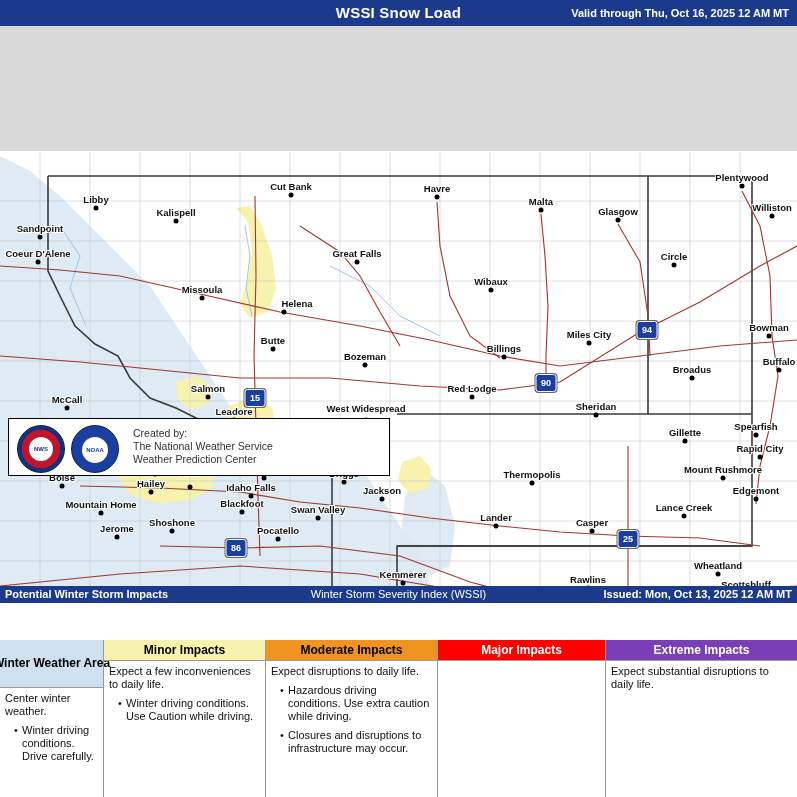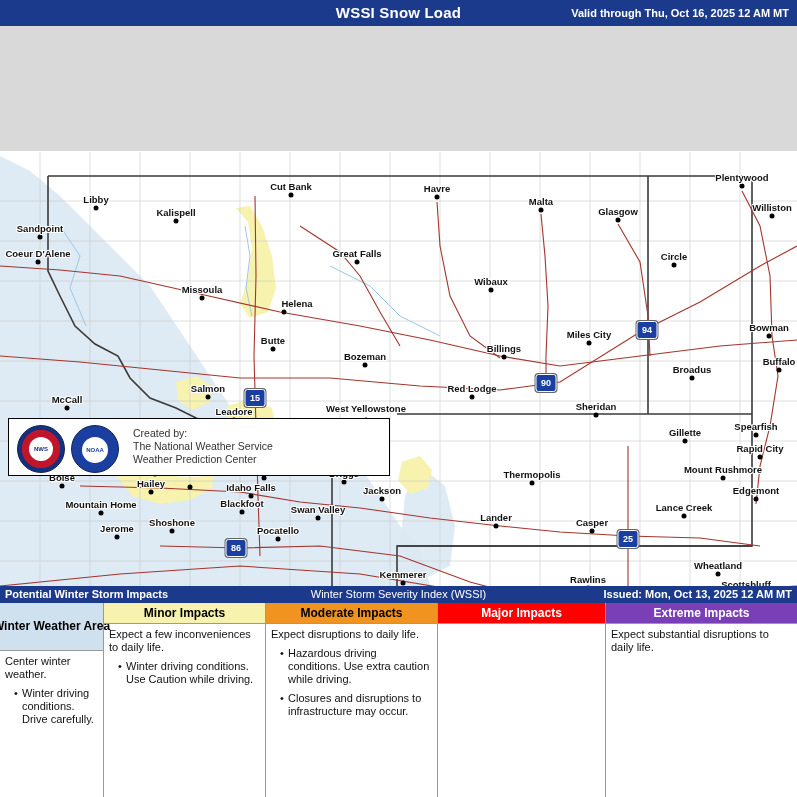--- a/index.html
+++ b/index.html
@@ -196,20 +196,21 @@
     left: 0; top: 603px;
     width: 797px; height: 194px;
     display: flex;
     background: #ffffff;
   }
   .legcol {
     position: relative;
     box-sizing: border-box;
     border-right: 1px solid #9a9a9a;
     padding: 0;
+    margin-top: 37px;
   }
   .legcol:last-child { border-right: none; }
   .legcol .swatch {
     box-sizing: border-box;
     height: 21px;
     border-bottom: 1px solid #9a9a9a;
     display: flex;
     align-items: center;
     justify-content: center;
     font-size: 12px;
@@ -404,21 +405,21 @@
       <div class="citylabel" style="left:589px; top:314px;">Miles City</div>
       <div class="citylabel" style="left:769px; top:307px;">Bowman</div>
       <div class="citylabel" style="left:779px; top:341px;">Buffalo</div>
       <div class="citylabel" style="left:692px; top:349px;">Broadus</div>
       <div class="citylabel" style="left:472px; top:368px;">Red Lodge</div>
       <div class="citylabel" style="left:596px; top:386px;">Sheridan</div>
       <div class="citylabel" style="left:208px; top:368px;">Salmon</div>
       <div class="citylabel" style="left:67px;  top:379px;">McCall</div>
       <div class="citylabel" style="left:234px; top:391px;">Leadore</div>
       <div class="citylabel" style="left:182px; top:405px;">Challis</div>
-      <div class="citylabel" style="left:366px; top:388px; line-height:10px;">West Yellowstone</div>
+      <div class="citylabel" style="left:366px; top:388px; line-height:10px;">West Widespread</div>
       <div class="citylabel" style="left:357px; top:419px;">Island Park</div>
       <div class="citylabel" style="left:296px; top:425px;">Dubois</div>
       <div class="citylabel" style="left:685px; top:412px;">Gillette</div>
       <div class="citylabel" style="left:756px; top:406px;">Spearfish</div>
       <div class="citylabel" style="left:760px; top:428px;">Rapid City</div>
       <div class="citylabel" style="left:120px; top:421px;">Stanley</div>
       <div class="citylabel" style="left:216px; top:438px;">Mackay</div>
       <div class="citylabel" style="left:264px; top:449px;">Rexburg</div>
       <div class="citylabel" style="left:155px; top:439px; line-height:10px;">Sun Valley</div>
       <div class="citylabel" style="left:190px; top:452px;">Arco</div>

